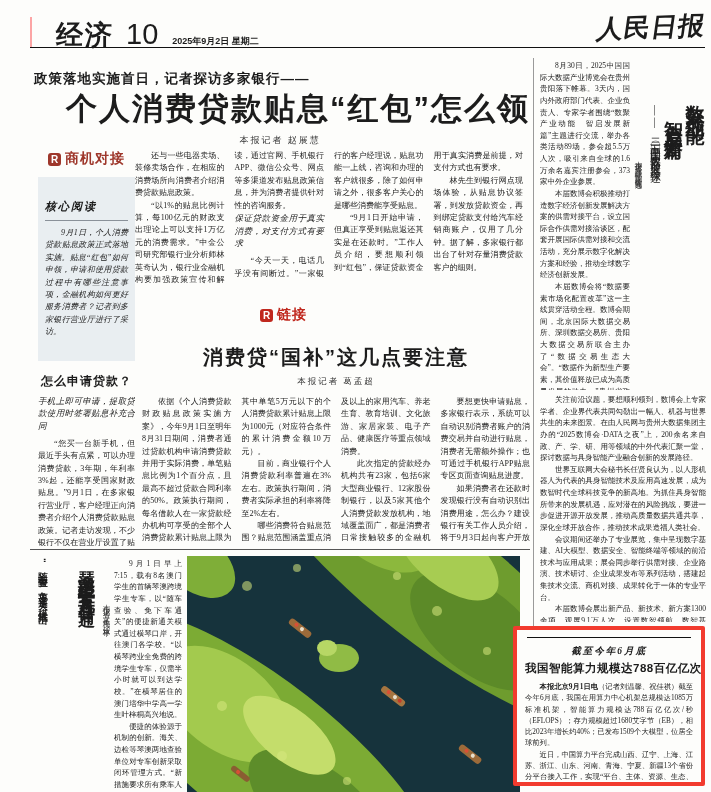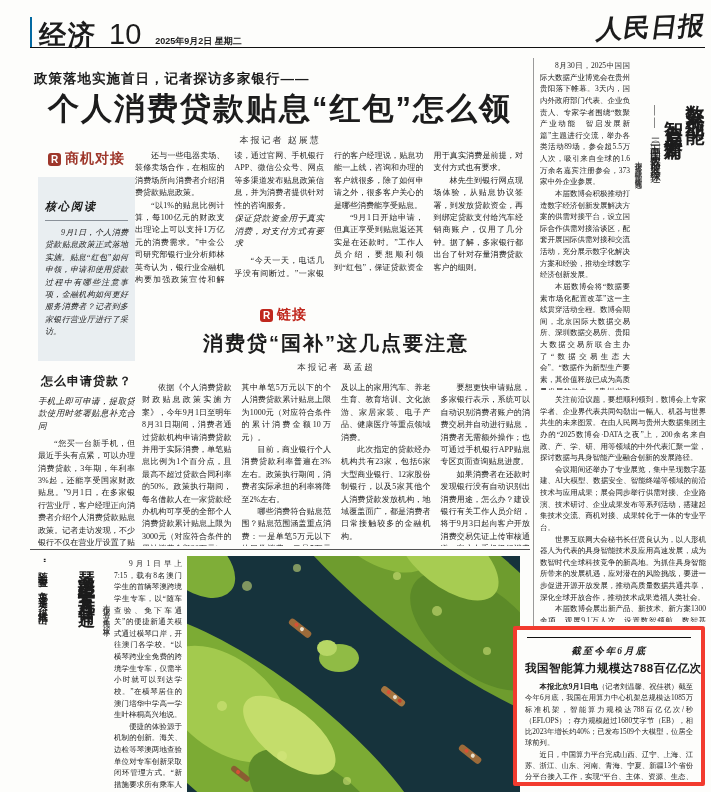--- a/index.html
+++ b/index.html
@@ -2,29 +2,29 @@
 <html><head>
 <meta charset="utf-8">
 <style>
   html,body{margin:0;padding:0;background:#e8e8e6;}
   .page{position:relative;width:711px;height:792px;background:#fdfdfb;overflow:hidden;
         font-family:"Liberation Serif","DejaVu Serif",serif;color:#1c1c1c;}
   .sans{font-family:"Liberation Sans","DejaVu Sans",sans-serif;}
   
   .masthead{position:absolute;left:30px;top:14px;width:675px;height:33px;
             border-bottom:1.5px solid #111;display:flex;align-items:flex-end;}
-  .mh-left{display:flex;align-items:baseline;border-left:2px solid #0369a1;padding-left:7px;height:30px;}
+  .mh-left{display:flex;align-items:baseline;border-left:2px solid #fca5a5;padding-left:24px;height:30px;}
   .mh-section{font-size:27px;font-weight:bold;letter-spacing:2px;}
   .mh-page{font-size:29px;font-weight:normal;margin-left:12px;font-family:"Liberation Sans",sans-serif;}
   .mh-date{font-size:9px;font-weight:bold;margin-left:14px;padding-bottom:4px;}
   .mh-logo{margin-left:auto;font-size:26px;font-weight:bold;transform:skewX(-10deg) rotate(-2deg);
            letter-spacing:1px;padding-bottom:2px;}
   
   .kicker{position:absolute;left:34px;top:70px;font-size:13.5px;font-weight:bold;letter-spacing:1px;}
-  .headline{position:absolute;left:30px;top:88px;width:500px;text-align:center;
+  .headline{position:absolute;left:30px;top:88px;width:500px;text-align:right;
             font-size:31px;font-weight:bold;letter-spacing:2px;white-space:nowrap;}
   .lead-byline{position:absolute;left:30px;top:134px;width:500px;text-align:center;
                font-size:9px;color:#333;letter-spacing:2px;}
   .badge-row{display:flex;align-items:center;gap:4px;justify-content:center;}
   .badge{display:inline-block;width:13px;height:13px;border-radius:3px;color:#fff;
          font-size:10px;font-weight:bold;text-align:center;line-height:13px;
          font-family:"Liberation Sans",sans-serif;}
   .badge-label{font-size:14px;font-weight:bold;letter-spacing:1px;}
   .col1{position:absolute;left:38px;top:150px;width:97px;height:396px;overflow:hidden;}
   .corebox{margin-top:9px;padding:22px 7px;font-style:italic;}
@@ -33,21 +33,21 @@
   .smallbody{font-size:8px;line-height:1.55;text-align:justify;}
   .smallbody p{margin:0;text-indent:2em;}
   .subhead{font-size:12px;font-weight:bold;text-align:center;letter-spacing:1px;margin:12px 0 5px;}
   .lede{font-size:8.5px;font-style:italic;line-height:1.5;text-align:justify;margin:0 0 5px;}
   .maincols{position:absolute;left:135px;top:150px;width:388px;height:153px;overflow:hidden;
             column-count:4;column-gap:10px;}
   .maincols .subhead{margin:6px 0 4px;}
   
   .linksec{position:absolute;left:142px;top:306px;width:388px;height:240px;overflow:hidden;}
   .link-badge-row{display:flex;align-items:center;gap:4px;margin-left:118px;}
-  .link-headline{text-align:center;font-size:20px;font-weight:bold;letter-spacing:2px;margin-top:6px;}
+  .link-headline{text-align:center;font-size:20px;font-weight:bold;letter-spacing:2px;margin-top:20px;}
   .link-byline{text-align:center;font-size:8.5px;color:#333;letter-spacing:2px;margin-top:5px;}
   .linkcols{margin-top:8px;height:176px;overflow:hidden;column-count:4;column-gap:10px;}
   .hrule{position:absolute;left:30px;top:549px;width:500px;border-top:1px solid #555;}
   
   .bus{position:absolute;left:30px;top:558px;width:152px;height:234px;display:flex;overflow:hidden;}
   .vtext{writing-mode:vertical-rl;}
   .bus-note{width:18px;font-size:9.5px;font-weight:bold;letter-spacing:2px;line-height:1.1;}
   .bus-headline{width:44px;font-size:17px;font-weight:bold;letter-spacing:3px;margin-left:4px;line-height:1.2;}
   .bus-byline{width:15px;font-size:7.5px;color:#333;letter-spacing:2px;padding-top:40px;}
   .bus-body{flex:1;margin-left:3px;}
@@ -230,22 +230,22 @@
     <div class="expo-byline vtext">本报记者 马跃峰 黄娴 陈隽逸</div>
     <div class="expo-subtitle vtext">——二〇二五中国国际大数据产业博览会综述</div>
     <div class="expo-title vtext">
       <span>数聚产业动能</span>
       <span class="t2">智启发展新篇</span>
     </div>
   </div>
   <div class="expo-wide">
     <div class="smallbody">
         <p>关注前沿议题，要想顺利领到，数博会上专家学者、企业界代表共同勾勒出一幅人、机器与世界共生的未来图景。在由人民网与贵州大数据集团主办的“2025数博会·DATA之夜”上，200余名来自政、产、学、研、用等领域的中外代表汇聚一堂，探讨数据与具身智能产业融合创新的发展路径。</p>
+        <p>世界互联网大会秘书长任贤良认为，以人形机器人为代表的具身智能技术及应用高速发展，成为数智时代全球科技竞争的新高地。为抓住具身智能所带来的发展机遇，应对潜在的风险挑战，要进一步促进开源开放发展，推动高质量数据共通共享，深化全球开放合作，推动技术成果造福人类社会。</p>
         <p>会议期间还举办了专业展览，集中呈现数字基建、AI大模型、数据安全、智能终端等领域的前沿技术与应用成果；展会同步举行供需对接、企业路演、技术研讨、企业成果发布等系列活动，搭建起集技术交流、商机对接、成果转化于一体的专业平台。</p>
-        <p>世界互联网大会秘书长任贤良认为，以人形机器人为代表的具身智能技术及应用高速发展，成为数智时代全球科技竞争的新高地。为抓住具身智能所带来的发展机遇，应对潜在的风险挑战，要进一步促进开源开放发展，推动高质量数据共通共享，深化全球开放合作，推动技术成果造福人类社会。</p>
         <p>本届数博会展出新产品、新技术、新方案1300余项，观展9.1万人次，设置数智领航、数智基建、数智服务、数智应用、数智创新、数智体验六大主题展馆，专业展览面积达6万平方米。</p>
       </div>
   </div>
 
   <div class="brief" id="brief" style="border-color: rgb(242, 59, 46);">
     <div class="brief-rule"></div>
     <div class="brief-kicker">截至今年6月底</div>
     <div class="brief-headline sans">我国智能算力规模达788百亿亿次/秒</div>
     <div class="brief-body">
       <p><span class="dl">本报北京9月1日电</span><span>（记者刘温馨、祝佳祺）</span><span>截至今年6月底，我国在用算力中心机架总规模达1085万标准机架，智能算力规模达788百亿亿次/秒（EFLOPS）；存力规模超过1680艾字节（EB），相比2023年增长约40%；已发布1509个大模型，位居全球前列。</span></p>

